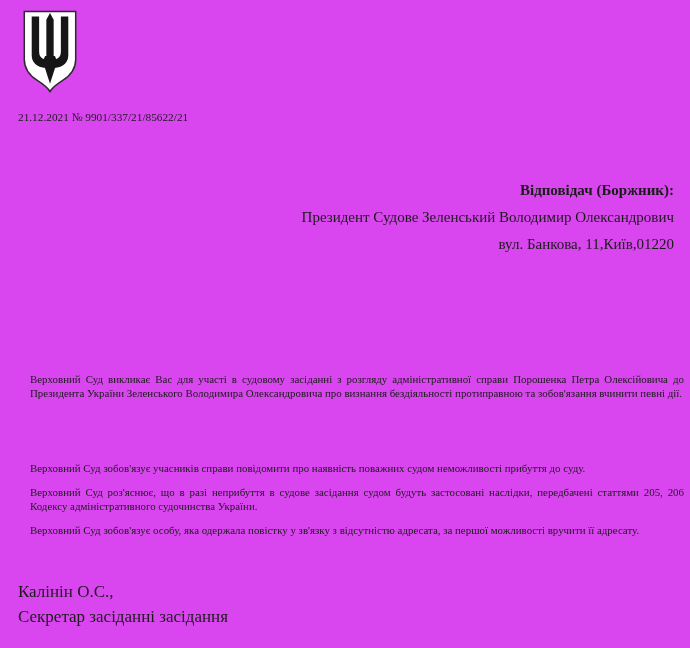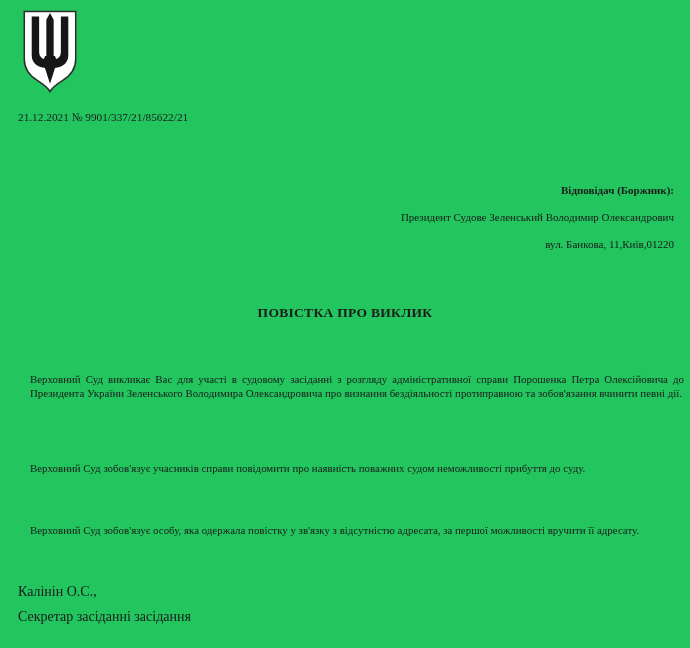--- a/index.html
+++ b/index.html
@@ -4,21 +4,21 @@
 <style>
   html, body {
     margin: 0;
     padding: 0;
     background: #ffffff;
   }
   .page {
     position: relative;
     width: 690px;
     height: 648px;
-    background: #22c55e;
+    background: #d946ef;
     font-family: "Liberation Serif", "DejaVu Serif", serif;
     color: #1b1b1b;
     overflow: hidden;
   }
   .abs { position: absolute; }
 
   .emblem {
     left: 20px;
     top: 8px;
     width: 60px;
@@ -29,21 +29,21 @@
     left: 18px;
     font-size: 11.3px;
     line-height: 14px;
     white-space: nowrap;
   }
 
   .respondent {
     right: 16px;
     top: 177px;
     text-align: right;
-    font-size: 11px;
+    font-size: 15px;
     line-height: 27px;
     white-space: nowrap;
   }
   .respondent .label { font-weight: bold; }
 
   .doc-title {
     left: 0;
     top: 305px;
     width: 690px;
     text-align: center;
@@ -63,21 +63,21 @@
   }
 
   .tab-gap {
     display: inline-block;
     width: 30px;
     height: 1px;
   }
 
   .sig-line {
     left: 18px;
-    font-size: 14px;
+    font-size: 17px;
     line-height: 14px;
     white-space: nowrap;
   }
 </style>
 </head>
 <body>
 
 <div class="page">
 
   <svg class="abs emblem" viewBox="0 0 60 88" xmlns="http://www.w3.org/2000/svg" aria-hidden="true">
@@ -92,27 +92,27 @@
 
   <div class="abs ref-line" style="top:110px">21.12.2021 № 9901/337/21/85622/21</div>
 
 
   <div class="abs respondent">
     <div class="label">Відповідач (Боржник):</div>
     <div>Президент Судове Зеленський Володимир Олександрович</div>
     <div>вул. Банкова, 11,Київ,01220</div>
   </div>
 
-  <div class="abs doc-title">ПОВІСТКА ПРО ВИКЛИК</div>
 
   <p class="abs para" style="top:360px">Верховний Суд викликає Вас для участі в судовому засіданні з розгляду адміністративної справи Порошенка Петра Олексійовича до Президента України Зеленського Володимира Олександровича про визнання бездіяльності протиправною та зобов'язання вчинити певні дії.</p>
 
 
   <p class="abs para" style="top:449px">Верховний Суд зобов'язує учасників справи повідомити про наявність поважних судом неможливості прибуття до суду.</p>
 
+  <p class="abs para" style="top:473px">Верховний Суд роз'яснює, що в разі неприбуття в судове засідання судом будуть застосовані наслідки, передбачені статтями 205, 206 Кодексу адміністративного судочинства України.</p>
 
   <p class="abs para" style="top:511px">Верховний Суд зобов'язує особу, яка одержала повістку у зв'язку з відсутністю адресата, за першої можливості вручити її адресату.</p>
 
   <div class="abs sig-line" style="top:585px">Калінін О.С.,</div>
 
   <div class="abs sig-line" style="top:610px">Секретар засіданні засідання</div>
 
 </div>
 
 </body></html>

